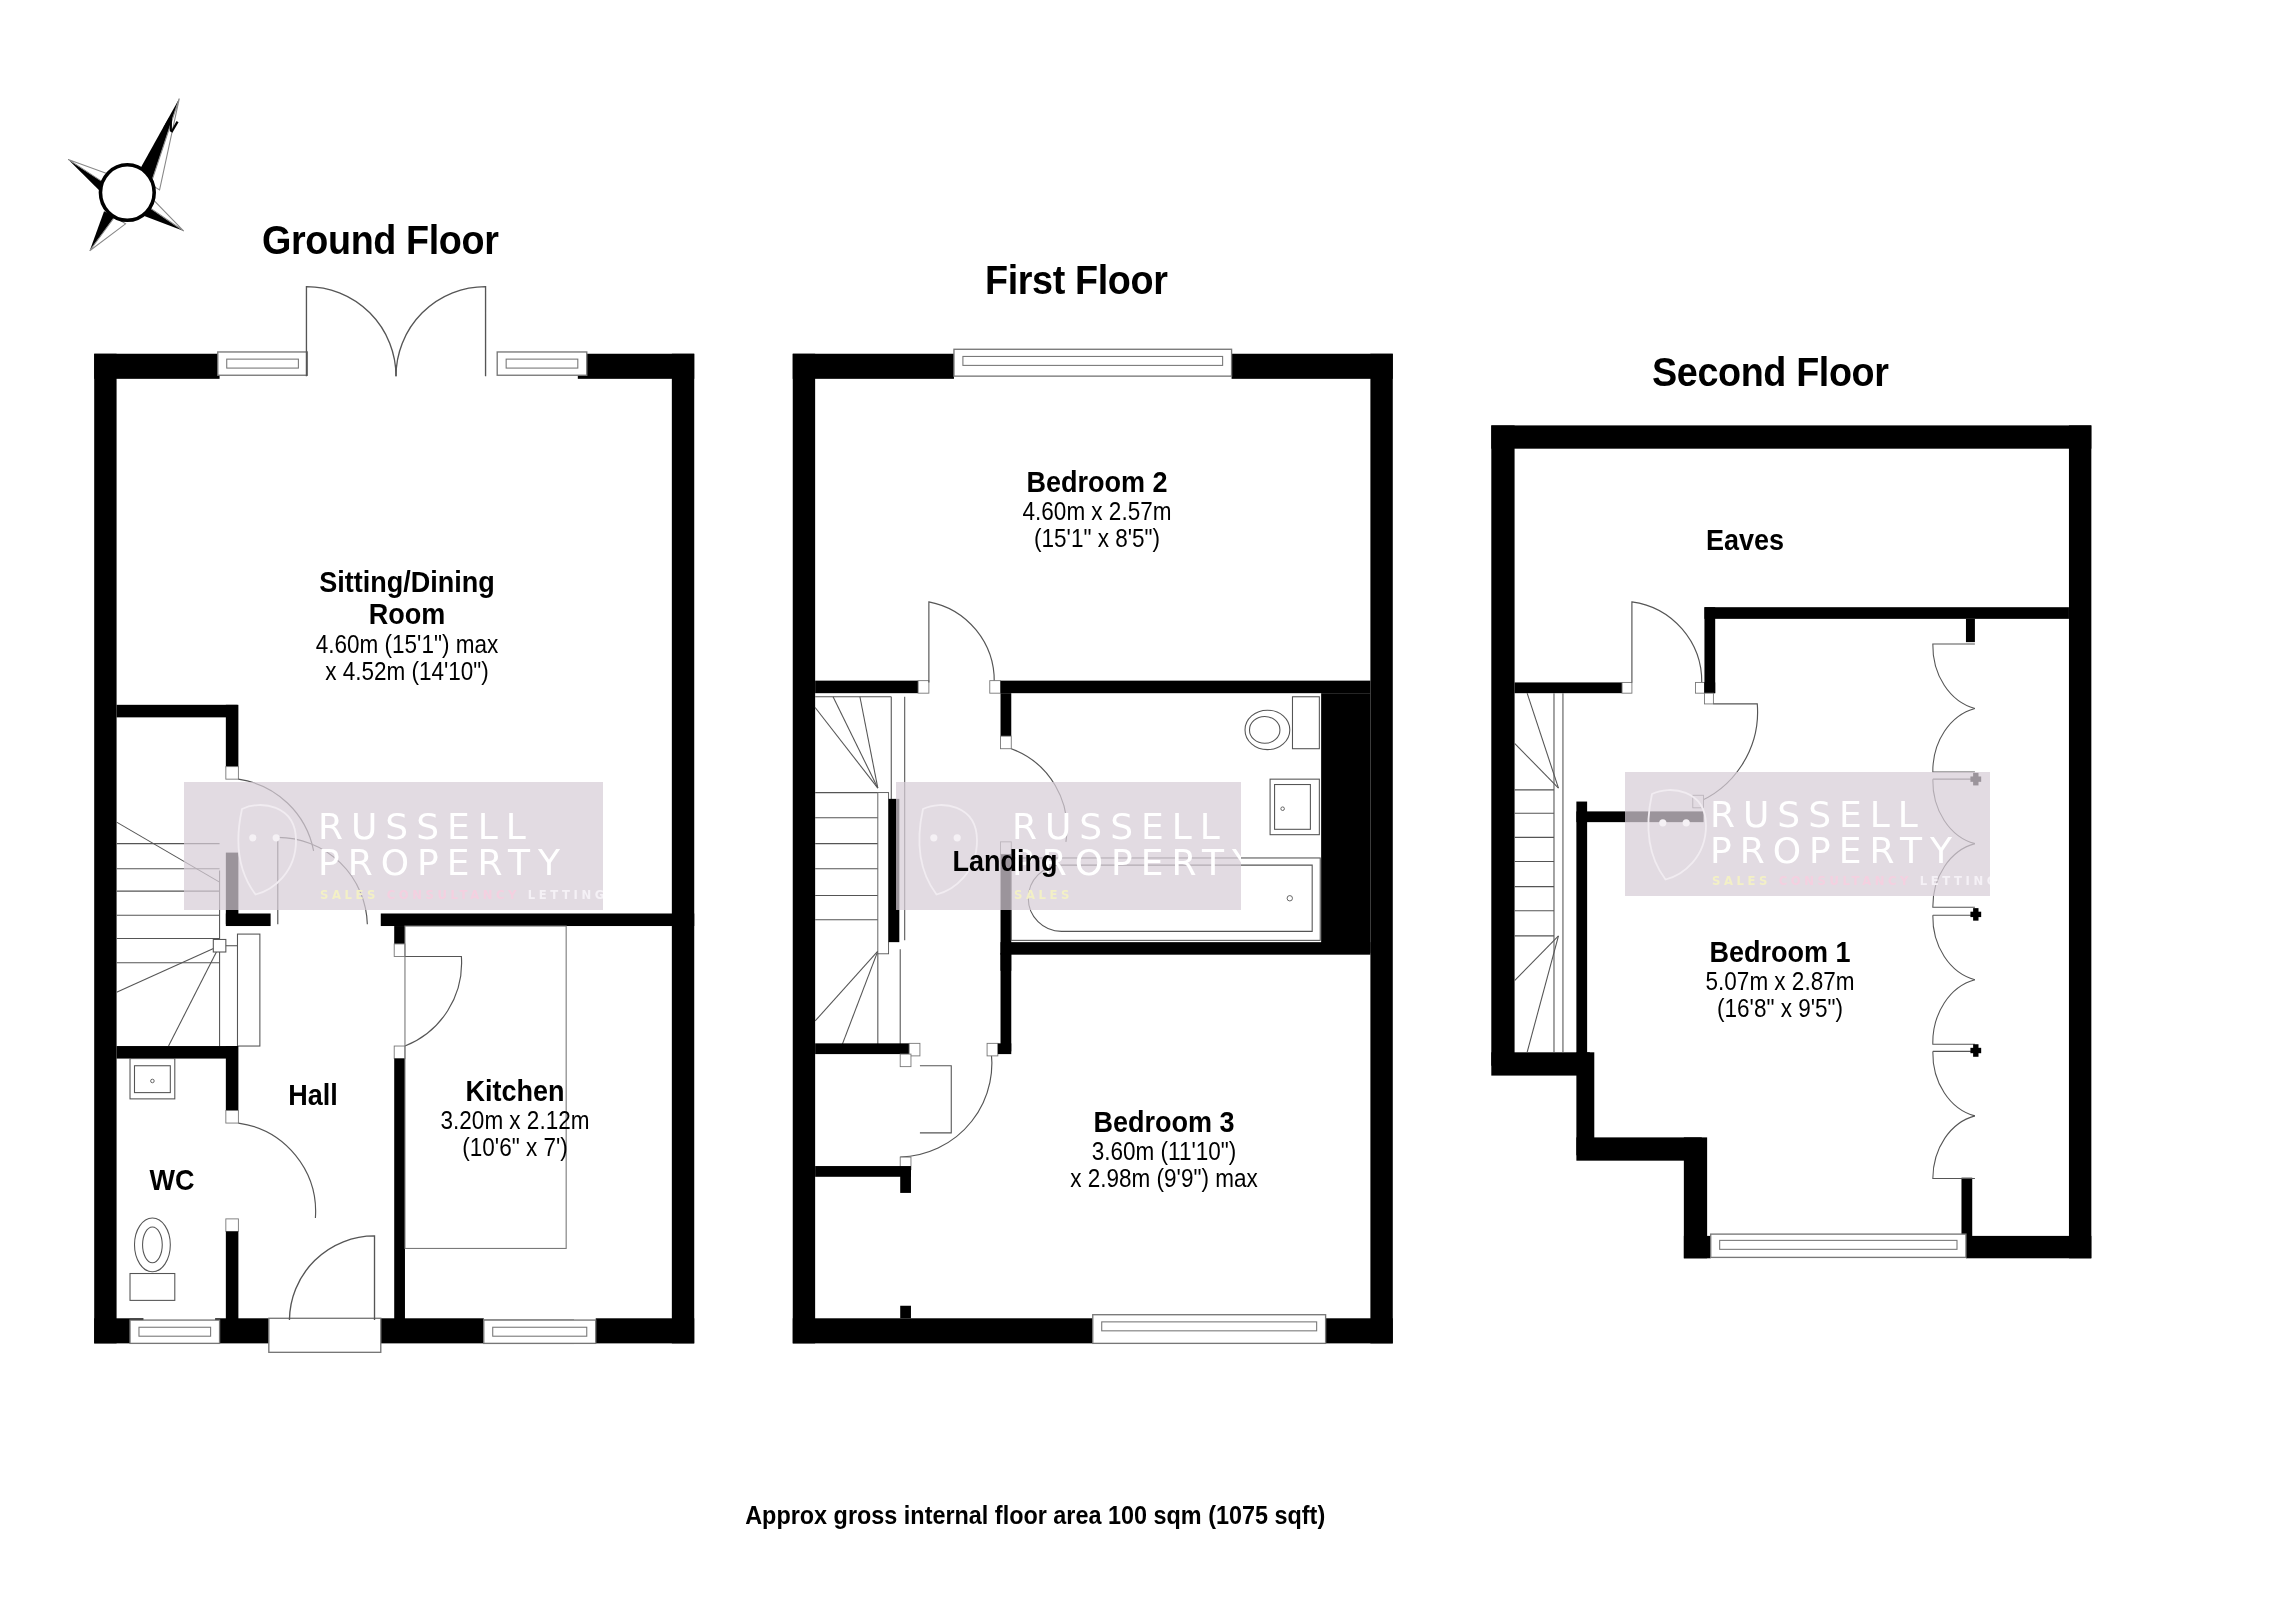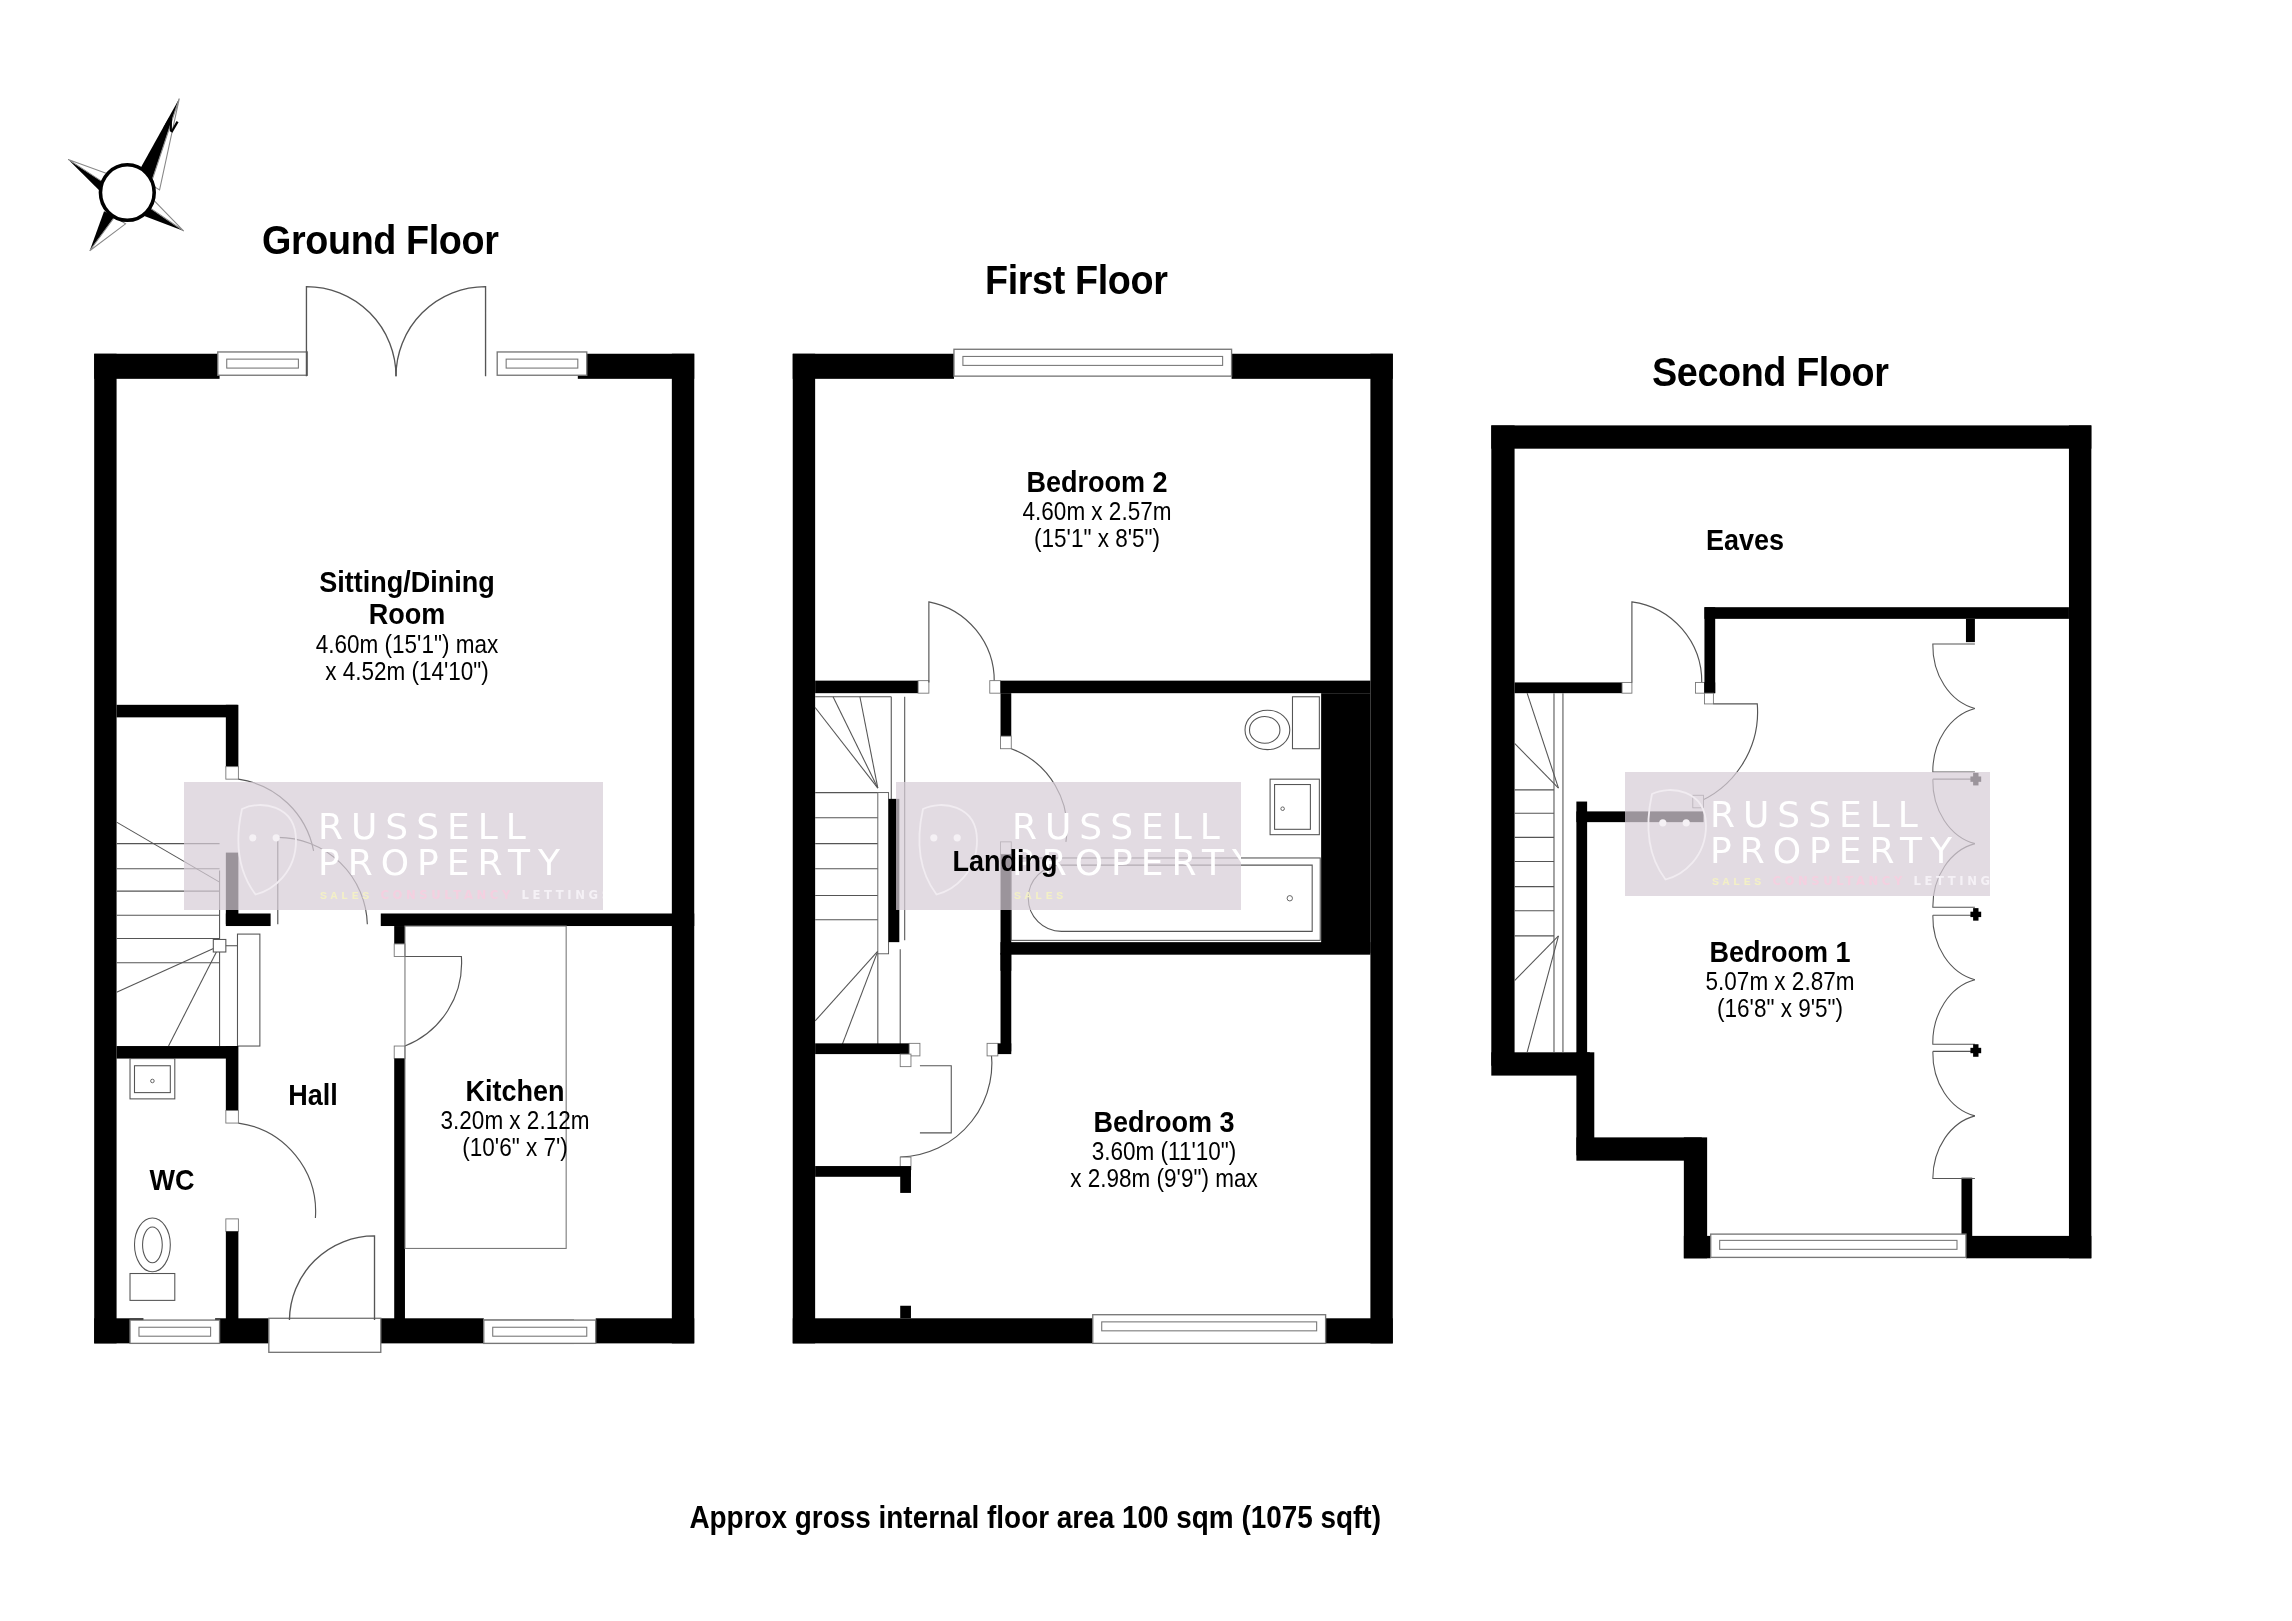--- a/index.html
+++ b/index.html
@@ -6,24 +6,24 @@
   body { width: 2293px; height: 1621px; position: relative; overflow: hidden; font-family: "Liberation Sans", sans-serif; color: #000; }
   .floor-title { position: absolute; font-family: "Liberation Sans", sans-serif; font-weight: bold; font-size: 41px; white-space: nowrap; letter-spacing: -0.4px; transform: scaleX(0.92); transform-origin: left top; }
   .room-label { position: absolute; text-align: center; font-family: "Liberation Sans", sans-serif; line-height: 1.08; white-space: nowrap; transform: translateX(-50%) scaleX(0.9); }
   .room-name { font-weight: bold; font-size: 30px; display: block; }
   .room-dim { font-size: 25px; display: block; }
   .plan-svg { position: absolute; left: 0; top: 0; }
   .watermark { position: absolute; background: rgba(215, 205, 215, 0.72); overflow: hidden; }
   .wm-owl { position: absolute; }
   .wm-text { position: absolute; color: #ffffff; font-family: "DejaVu Sans", sans-serif; font-weight: normal; letter-spacing: 8px; line-height: 1; white-space: nowrap; }
   .wm-sub { position: absolute; font-family: "DejaVu Sans", sans-serif; font-weight: bold; letter-spacing: 3.6px; white-space: nowrap; font-size: 11.6px; }
-  .wm-sub .s1 { color: #f3f0c6; font-family: Liberation Mono, monospace; }
+  .wm-sub .s1 { color: #f3f0c6; }
   .wm-sub .s2 { color: #f4d0e0; }
   .wm-sub .s3 { color: #f5f1f6; }
-  .footer { position: absolute; left: 0; width: 2070px; text-align: center; font-family: "Liberation Sans", sans-serif; font-weight: bold; font-size: 31px; white-space: nowrap; }
+  .footer { position: absolute; left: 0; width: 2070px; text-align: center; font-family: "Liberation Sans", sans-serif; font-weight: bold; font-size: 26px; white-space: nowrap; }
   .footer span { display: inline-block; transform: scaleX(0.9); }
 </style>
 </head>
 <body>
 
 <svg class="plan-svg" width="2293" height="1621" viewBox="0 0 2560 1810">
   <defs>
     <g id="winH">
       <rect x="0" y="0" width="100" height="26" fill="#fff" stroke="#777" stroke-width="1.5"></rect>
       <rect x="10" y="8" width="80" height="10" fill="#fff" stroke="#777" stroke-width="1.2"></rect>

